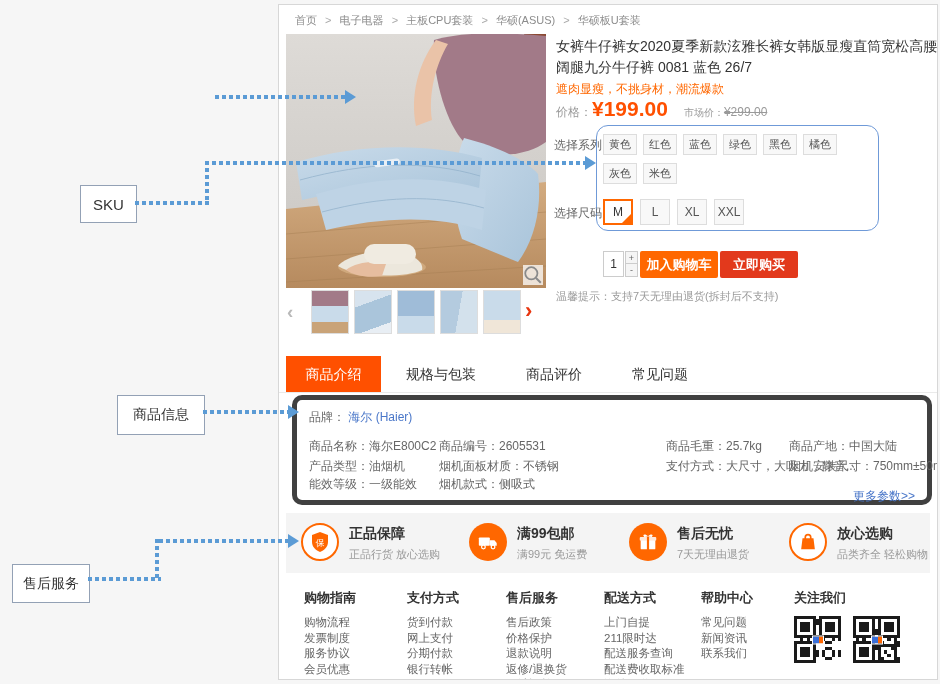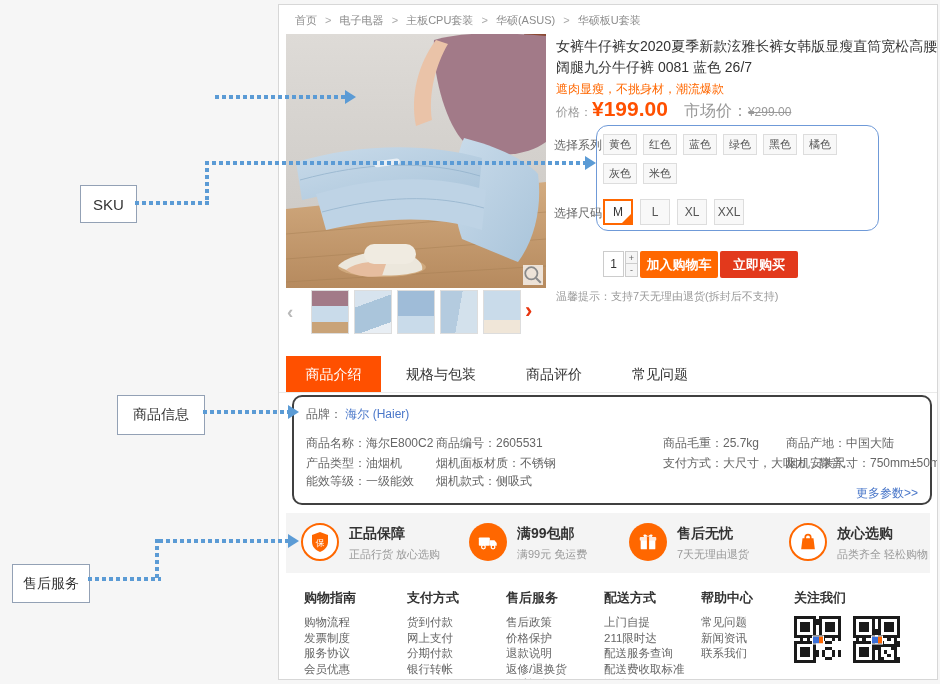--- a/index.html
+++ b/index.html
@@ -27,21 +27,21 @@
   .t5{background:linear-gradient(180deg,#c9dbea 0 70%,#f0e6d8 70%);}
   .chev{font-size:19px;font-weight:bold;line-height:44px;}
   .chev-l{left:8px;top:285px;color:#b9b9b9;}
   .chev-r{left:246px;top:284px;color:#e8350e;font-size:22px;}
   
   .title{left:277px;top:31px;width:382px;font-size:14px;line-height:21px;color:#333;}
   .promo{left:277px;top:76px;font-size:12px;color:#ff6700;}
   .price-row{left:277px;top:92px;display:flex;align-items:baseline;}
   .price-label{font-size:12px;color:#999;}
   .price-val{font-size:21px;font-weight:bold;color:#ff5000;margin-right:16px;}
-  .mkt-label{font-size:16px;color:#999;}
+  .mkt-label{font-size:10px;color:#999;}
   .mkt-val{font-size:12px;color:#999;text-decoration:line-through;}
   .sku-box{left:317px;top:120px;width:283px;height:106px;border:1px solid #6f9ad8;border-radius:12px;}
   .opt-label{font-size:12px;color:#666;}
   .series-label{left:275px;top:132px;}
   .size-label{left:275px;top:200px;}
   .series-wrap{left:324px;top:129px;width:242px;display:flex;flex-wrap:wrap;}
   .sku-btn{width:34px;height:21px;margin:0 6px 8px 0;background:#f8f8f8;border:1px solid #ddd;
     font-size:11px;color:#555;text-align:center;line-height:19px;padding:0;font-family:inherit;}
   .size-wrap{left:324px;top:194px;display:flex;}
   .size-btn{width:30px;height:26px;margin-right:7px;background:#f8f8f8;border:1px solid #ddd;
@@ -60,21 +60,21 @@
     line-height:27px;border-radius:2px;padding:0;font-family:inherit;}
   .cart-btn{left:361px;top:246px;width:78px;background:#ff6700;}
   .buy-btn{left:441px;top:246px;width:78px;background:#e2391c;}
   .tip{left:277px;top:284px;font-size:11px;color:#9a9a9a;}
   
   .tabs{left:0;top:351px;width:658px;height:37px;border-bottom:1px solid #eaeaea;
     display:flex;padding-left:7px;}
   .tab{height:36px;line-height:36px;font-size:14px;color:#333;padding:0 25px;cursor:pointer;}
   .tab.active{background:#ff5000;color:#fff;width:95px;padding:0;text-align:center;}
   
-  .info-box{left:13px;top:390px;width:640px;height:110px;border:2px solid #404040;border-radius:10px;}
+  .info-box{left:13px;top:390px;width:640px;height:110px;border:5px solid #404040;border-radius:10px;}
   .brand-row{left:12px;top:9px;font-size:12px;color:#666;}
   .brand-link{color:#4a77c9;cursor:pointer;}
   .cell{position:absolute;font-size:12px;color:#666;white-space:nowrap;}
   .c1{left:12px;}.c2{left:142px;}.c3{left:329px;margin-left:40px;}.c4{left:492px;}
   .r1{top:38px;}.r2{top:58px;}.r3{top:76px;}
   .more-link{right:12px;top:88px;font-size:12px;color:#4a77c9;cursor:pointer;}
   
   .svc-strip{left:7px;top:508px;width:644px;height:60px;background:#f4f4f4;}
   .svc{position:absolute;top:10px;display:flex;}
   .s1{left:15px;}.s2{left:183px;}.s3{left:343px;}.s4{left:503px;}

